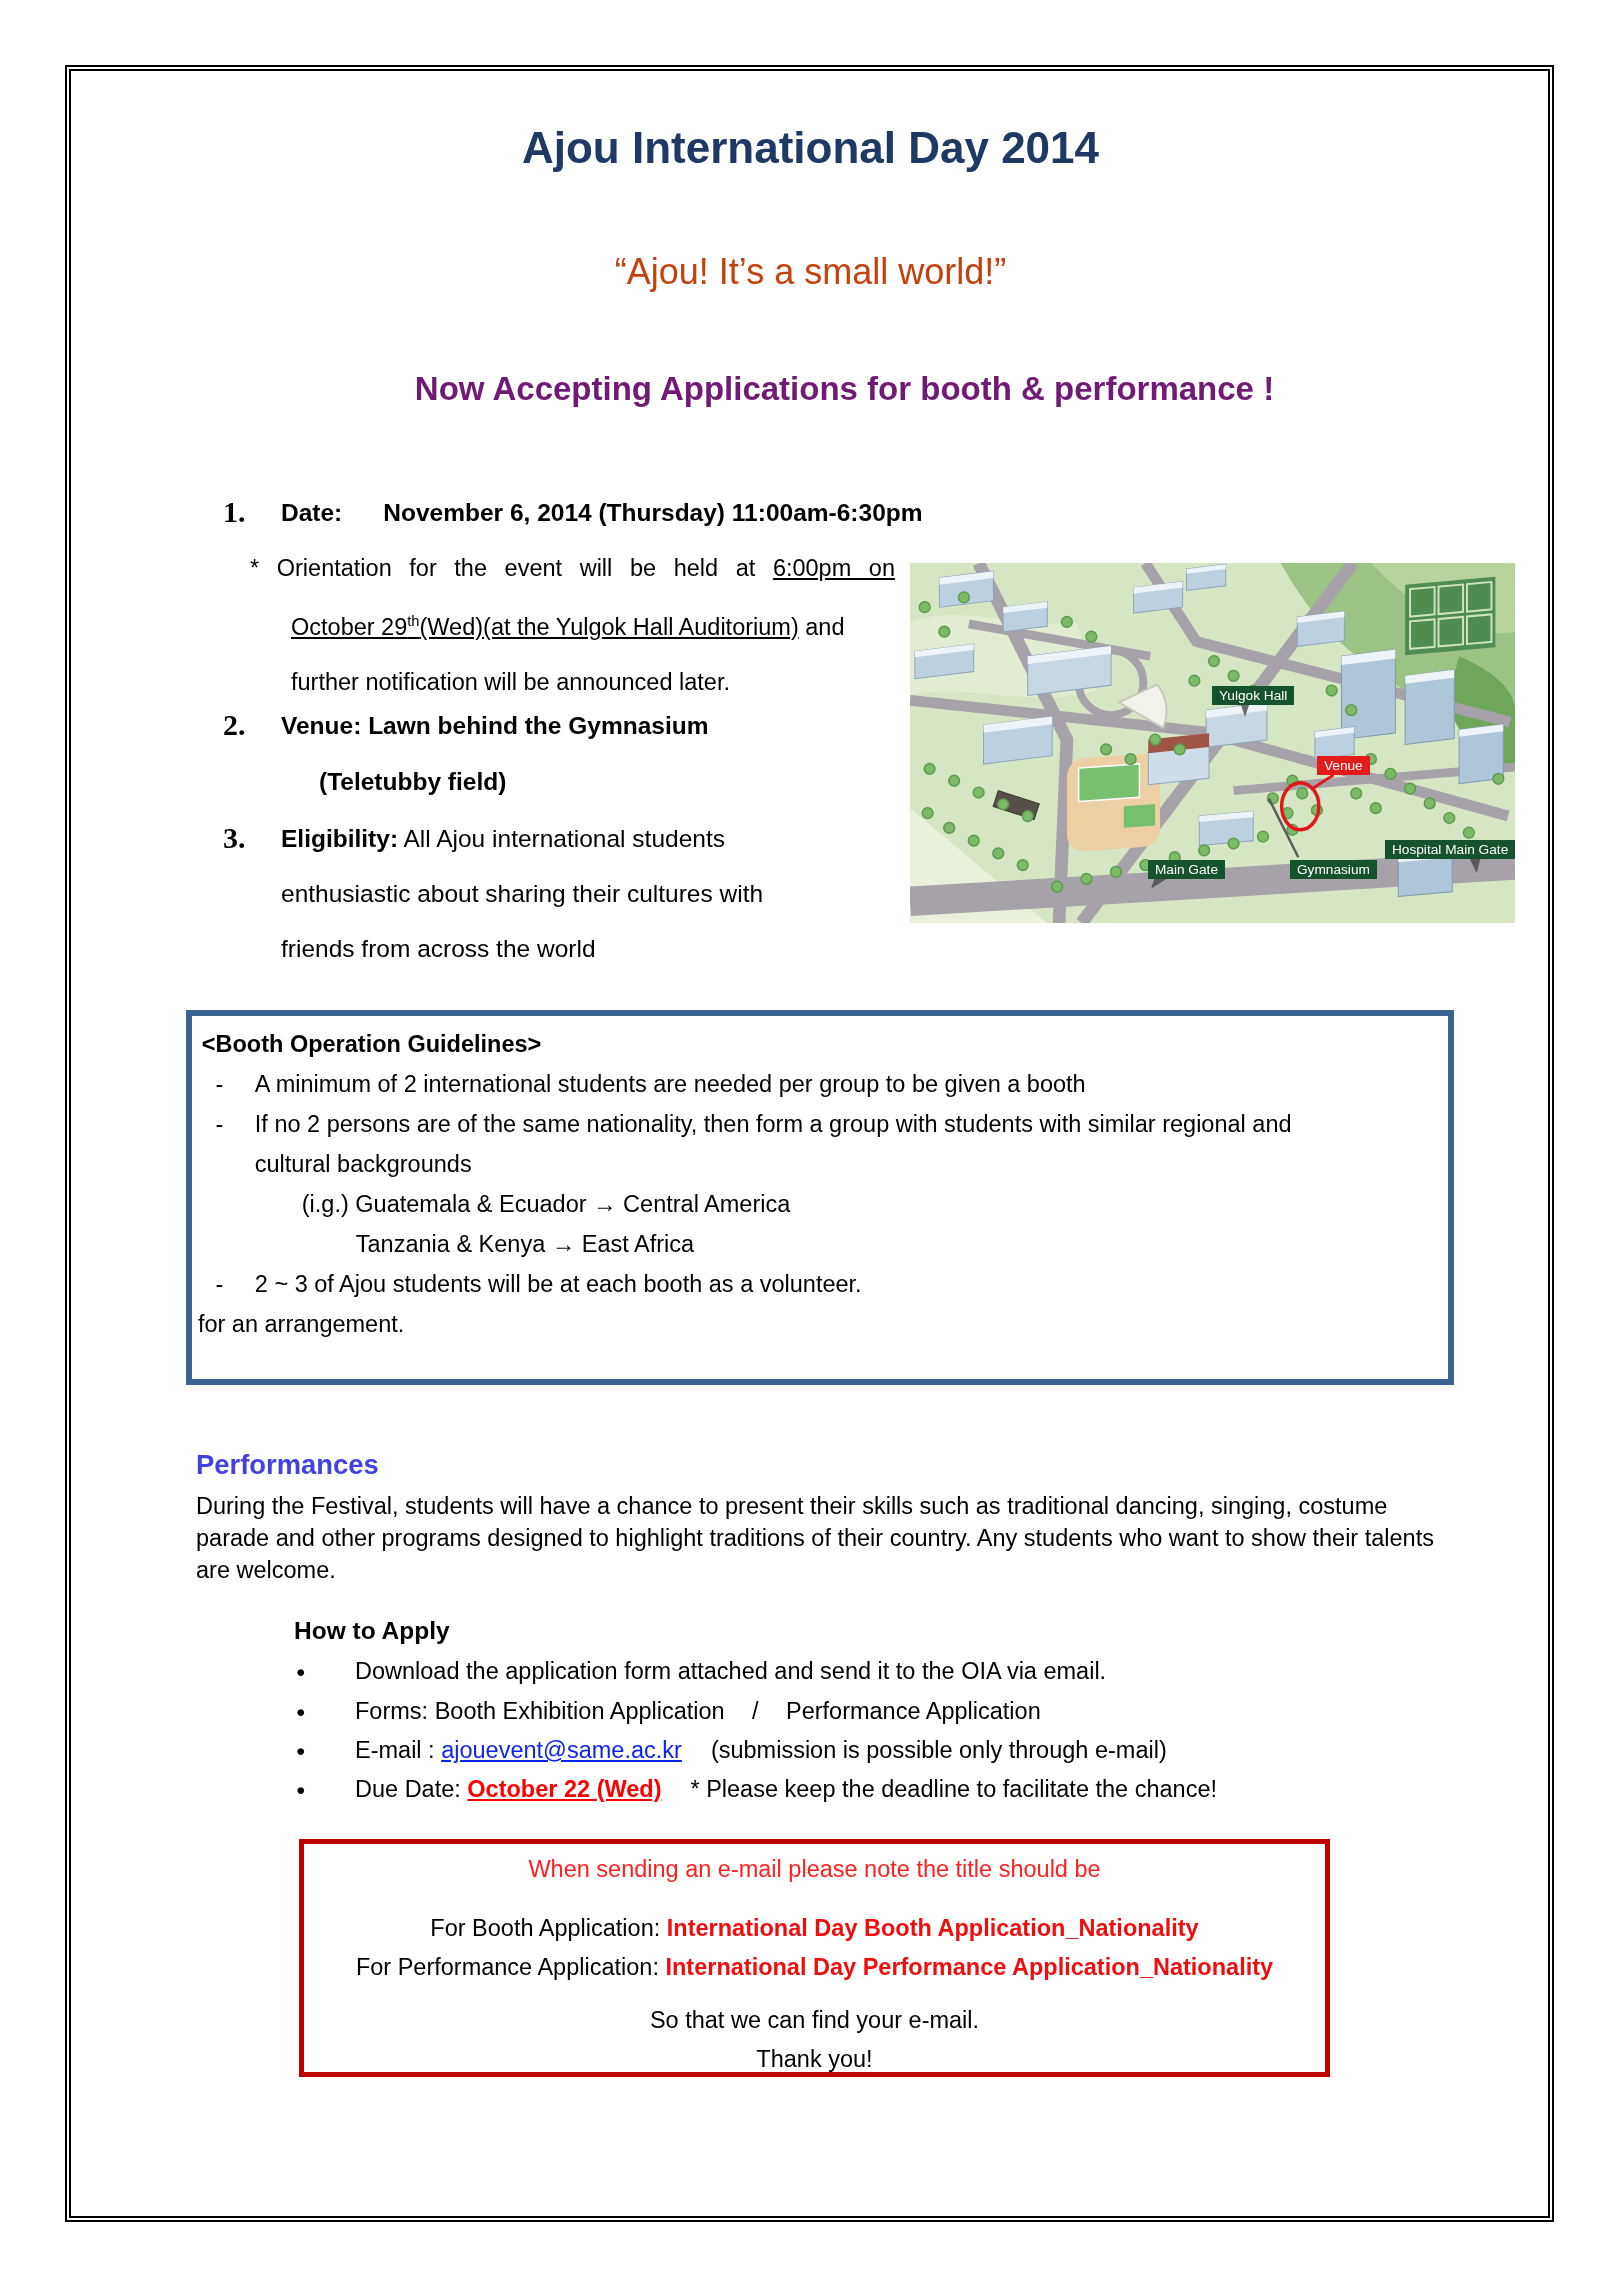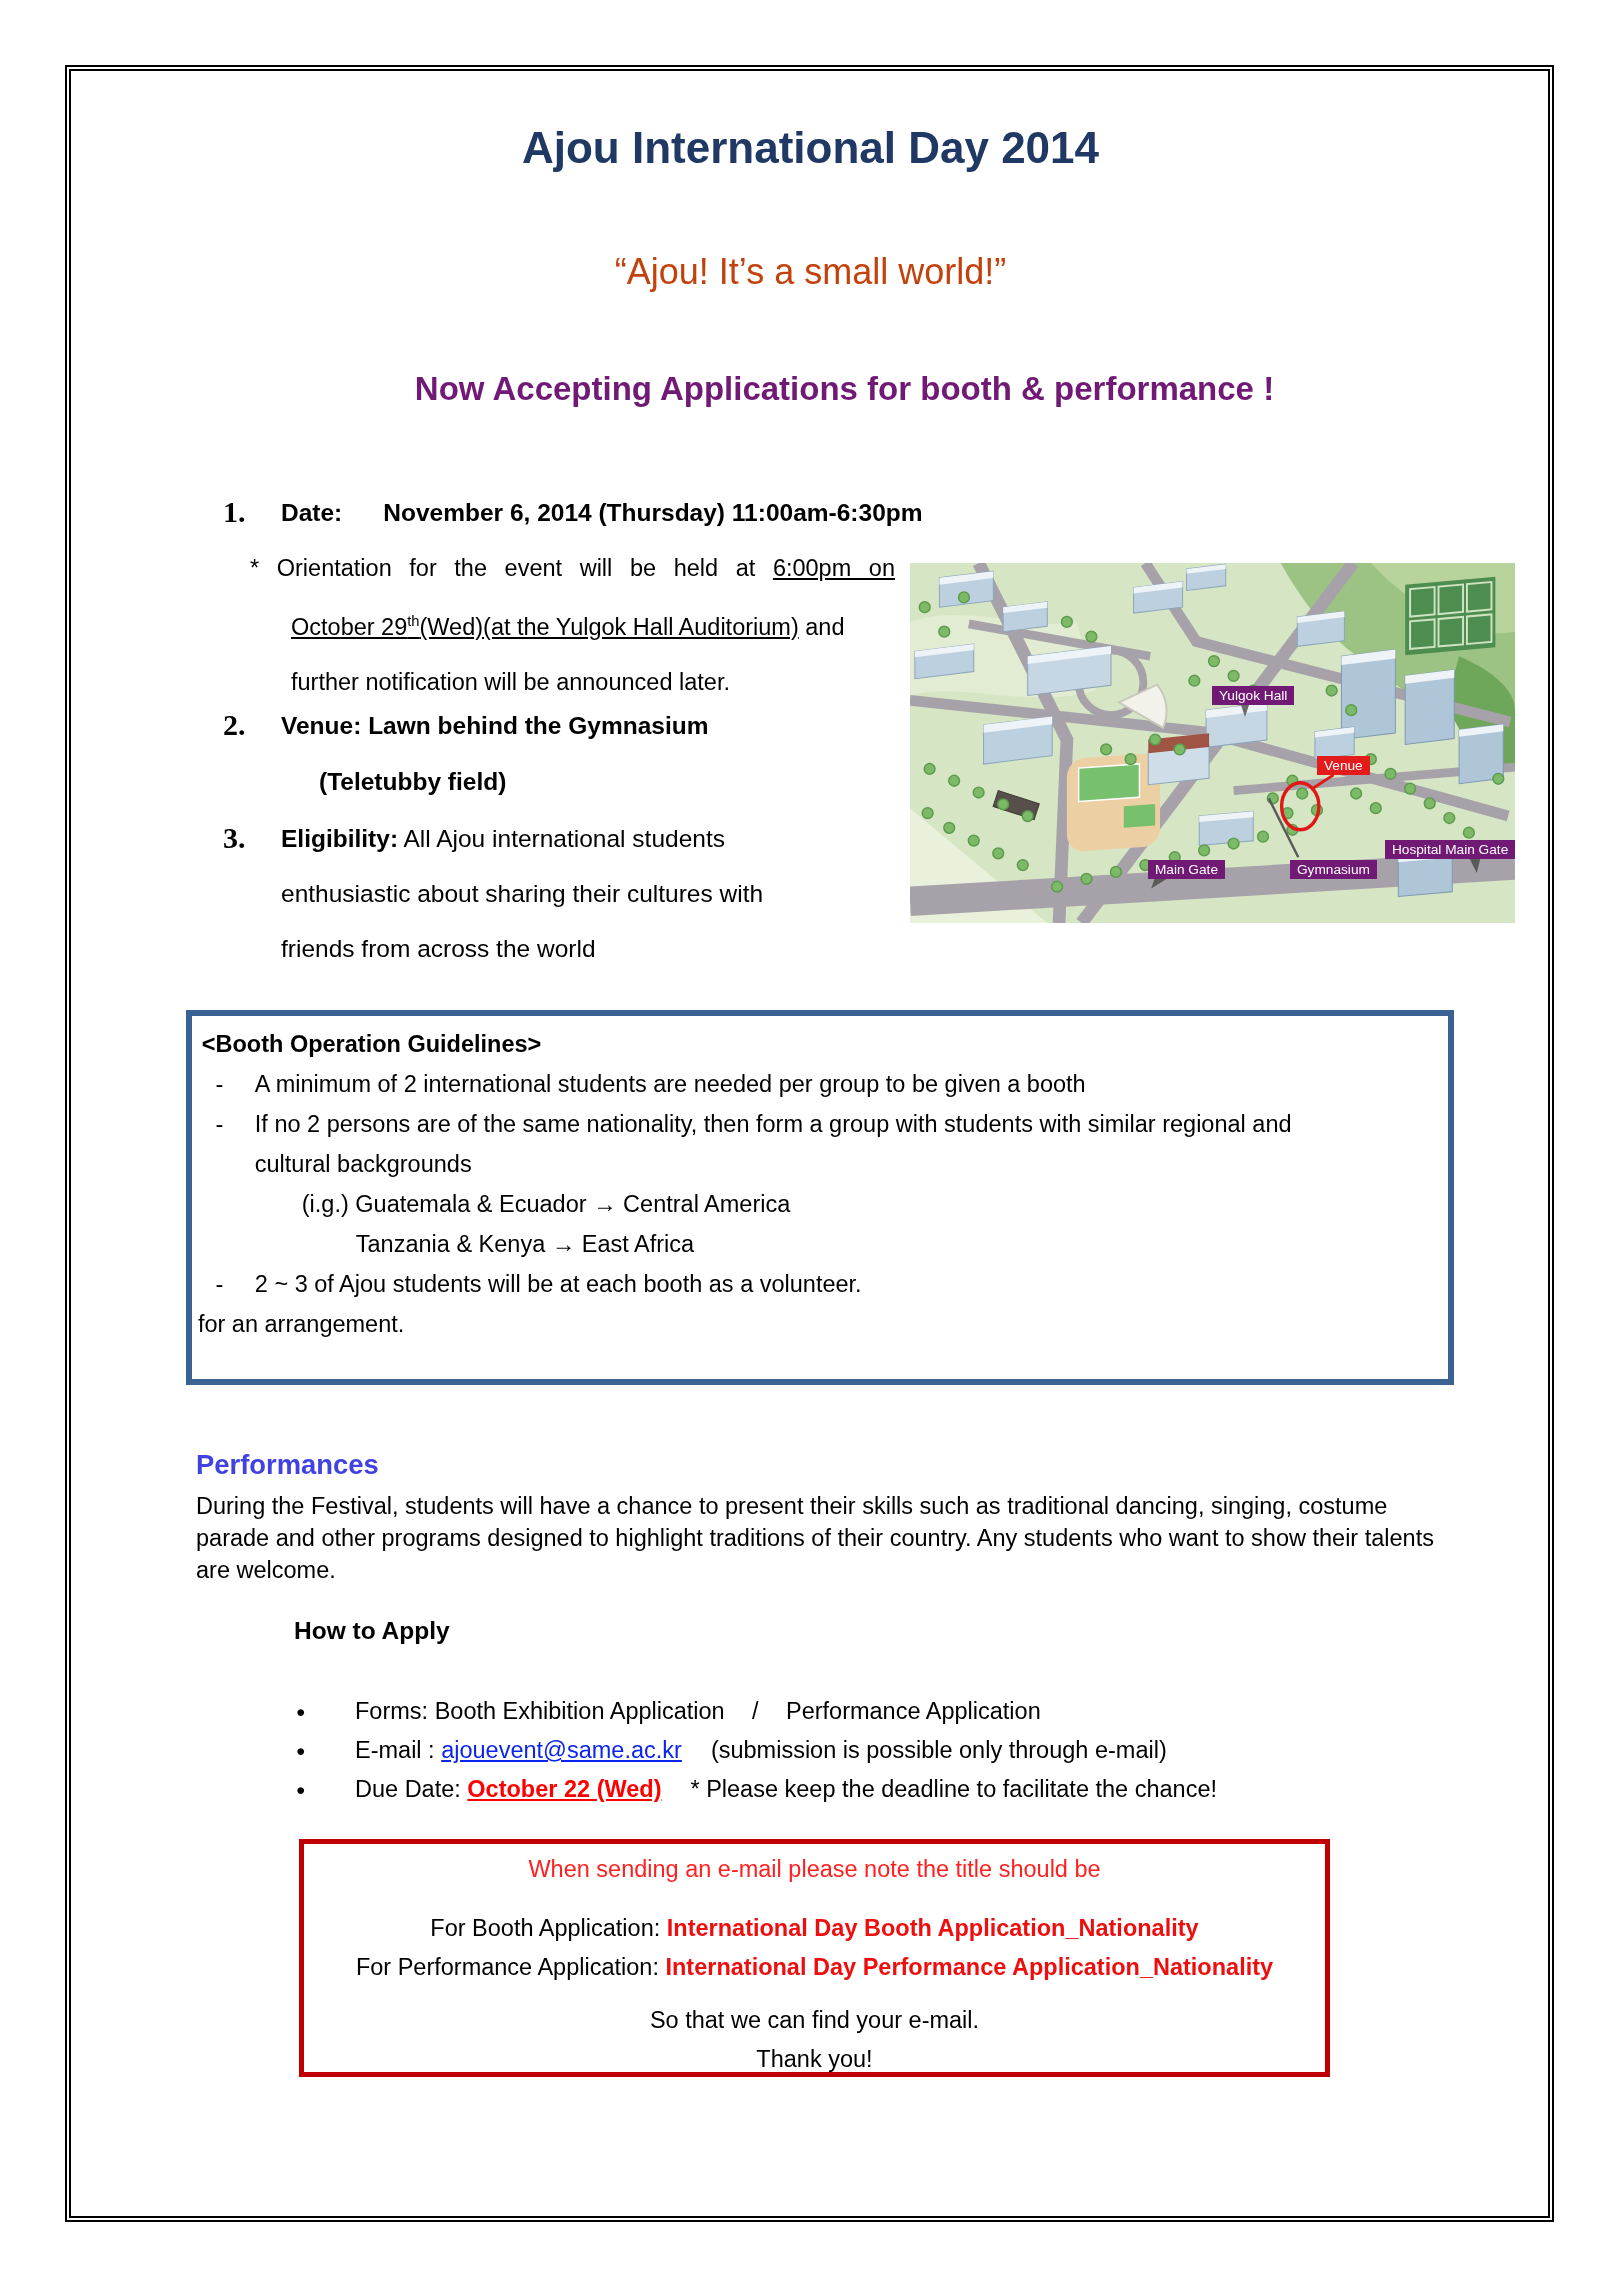--- a/index.html
+++ b/index.html
@@ -15,21 +15,21 @@
   .num{font-family:"Liberation Serif",serif;font-size:30px;font-weight:bold;}
   .b{font-weight:bold;}
   .it-text{font-size:24.5px;font-weight:bold;}
   .body24{font-size:23.5px;}
   .u{text-decoration:underline;}
   .justify-line{text-align:justify;text-align-last:justify;}
   sup{font-size:14.7px;}
   
   .map{position:absolute;left:910px;top:563px;width:605px;height:360px;overflow:hidden;background:#d6e5c4;}
   .map svg{position:absolute;left:0;top:0;}
-  .map-label{position:absolute;background:#701a75;color:#fff;font-size:13.7px;line-height:1;padding:2.9px 6.9px;white-space:nowrap;}
+  .map-label{position:absolute;background:#14532d;color:#fff;font-size:13.7px;line-height:1;padding:2.9px 6.9px;white-space:nowrap;}
   .map-label.red{background:#e31b1b;}
   .ptr-down{position:absolute;width:0;height:0;border-left:4.9px solid transparent;border-right:4.9px solid transparent;border-top:12.7px solid #6a6a6a;}
   
   .gbox{position:absolute;left:186px;top:1010px;width:1268px;height:375px;border:6.9px solid #3A6292;box-sizing:border-box;padding:7.8px 9.8px 0 9.8px;font-size:23.5px;line-height:40px;}
   .gdash{display:inline-block;width:53px;padding-left:13.7px;box-sizing:border-box;}
   .gexample{}
   
   .perf-head{font-size:27.4px;font-weight:bold;color:#4242E2;}
   .perf-body{font-size:23.5px;line-height:32px;width:1240px;}
   
@@ -265,20 +265,23 @@
     <div class="gexample" style="margin-left:154px;">Tanzania &amp; Kenya → East Africa</div>
     <div><span class="gdash">-</span><span>2 ~ 3 of Ajou students will be at each booth as a volunteer.</span></div>
     <div style="margin-left:-3.9px;">for an arrangement.</div>
   </div>
 
   <div class="abs perf-head" style="left:196px;top:1449px;">Performances</div>
   <div class="abs perf-body" style="left:196px;top:1490px;">During the Festival, students will have a chance to present their skills such as traditional dancing, singing, costume parade and other programs designed to highlight traditions of their country. Any students who want to show their talents are welcome.</div>
 
   <div class="abs hta-head" style="left:274px;top:1617px;margin-left:20px;">How to Apply</div>
 
+  <div class="bullet-row" style="top:1658px;">
+    <span class="dot">●</span><span>Download the application form attached and send it to the OIA via email.</span>
+  </div>
   <div class="bullet-row" style="top:1698px;">
     <span class="dot">●</span><span>Forms: Booth Exhibition Application</span><span class="sep">/</span><span>Performance Application</span>
   </div>
   <div class="bullet-row" style="top:1737px;">
     <span class="dot">●</span><span>E-mail :</span>&nbsp;<a href="#" class="link">ajouevent@same.ac.kr</a><span class="gap30">(submission is possible only through e-mail)</span>
   </div>
   <div class="bullet-row" style="top:1776px;">
     <span class="dot">●</span><span>Due Date:</span>&nbsp;<span class="due">October 22 (Wed)</span><span class="gap30">* Please keep the deadline to facilitate the chance!</span>
   </div>
 

